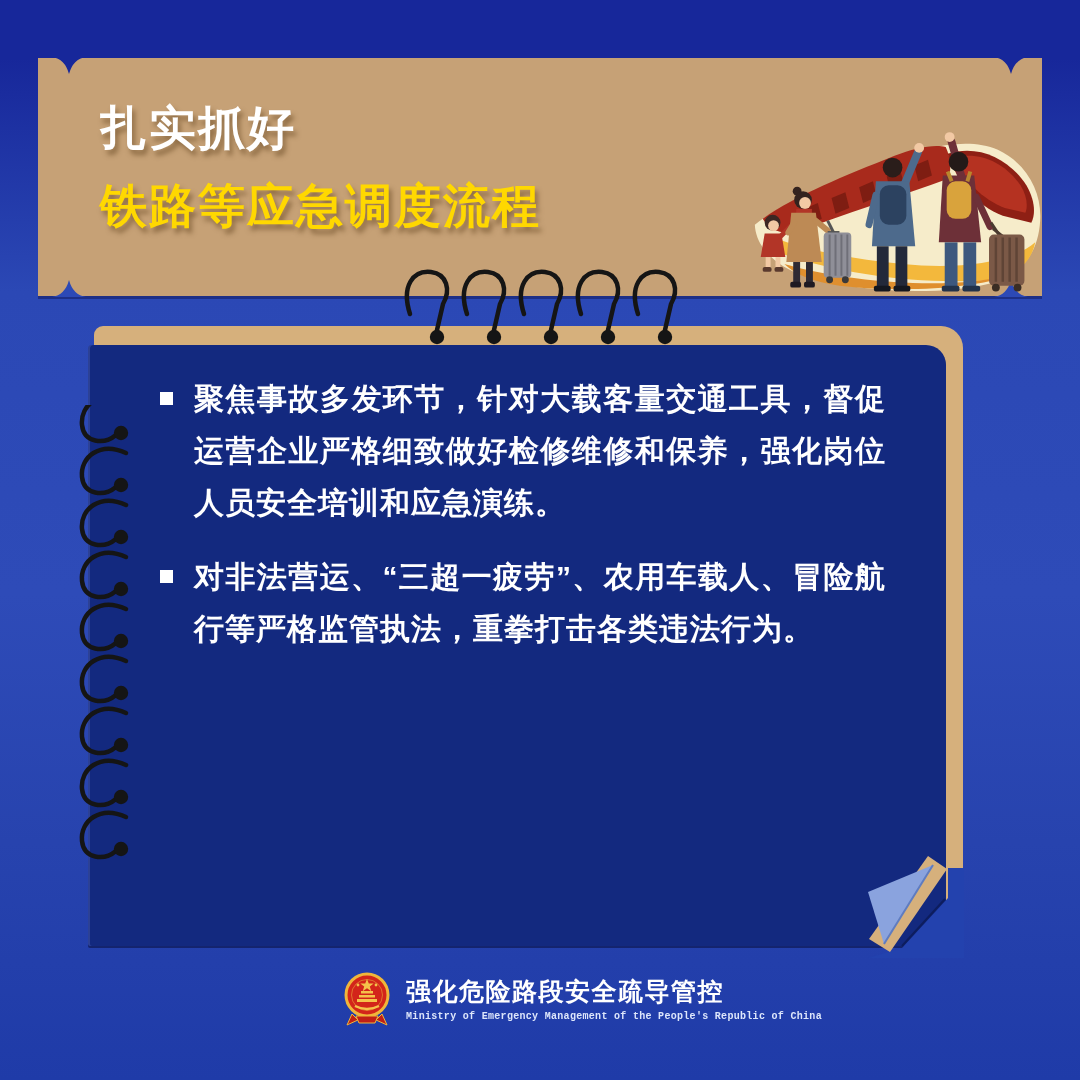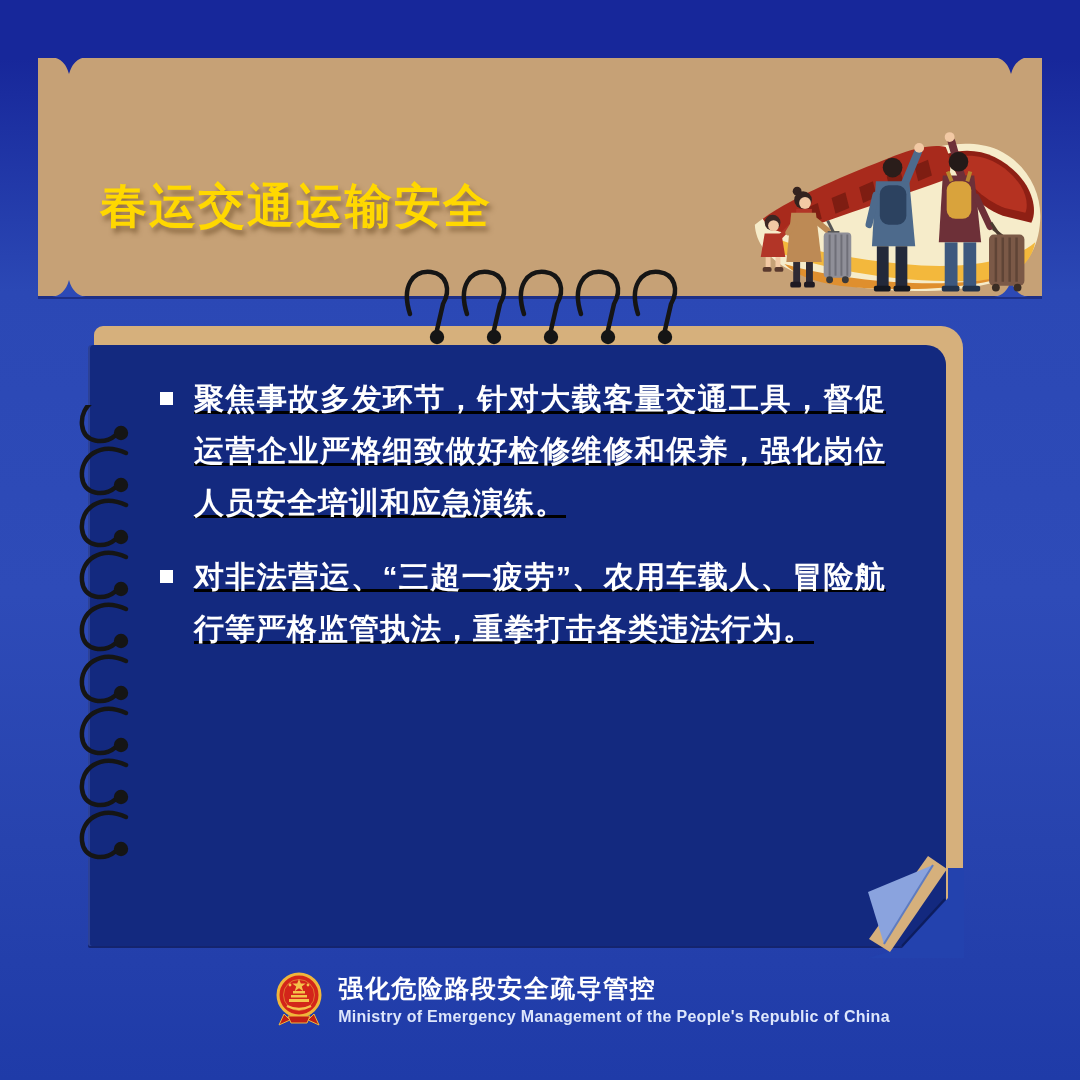--- a/index.html
+++ b/index.html
@@ -32,21 +32,20 @@
     background:#d6b07c;border-radius:9px 22px 6px 6px;
   }
   .card{
     position:absolute;left:88px;top:345px;width:858px;height:601px;
     background:#13297f;border-radius:4px 20px 2px 2px;
     box-shadow:inset 2px 0 0 rgba(160,180,255,.18), 0 2px 0 rgba(10,18,70,.6);
   }
   .card-content{
     box-sizing:border-box;width:100%;height:100%;
     padding:28px 60px 0 72px;
-    text-decoration:underline;
   }
   .bullet-item{display:flex;margin-bottom:22px;}
   .bullet-square{
     flex:0 0 13px;width:13px;height:13px;background:#ffffff;
     margin-top:19px;margin-right:21px;
   }
   .bullet-text{
     color:#ffffff;font-size:30px;font-weight:700;line-height:1.73;
     letter-spacing:1px;text-align:justify;text-justify:inter-ideograph;width:710px;
   }
@@ -55,22 +54,22 @@
   .curl{position:absolute;right:-18px;bottom:-12px;width:132px;height:118px;}
   
   .footer{
     position:absolute;left:0;top:970px;width:1080px;
     display:flex;justify-content:center;align-items:center;
     transform:translateX(42px);
   }
   .emblem{width:50px;height:58px;flex:0 0 auto;margin-right:14px;}
   .org-cn{color:#ffffff;font-size:25px;font-weight:bold;letter-spacing:1.5px;line-height:1.2;}
   .org-en{
-    color:#dde6fb;font-size:16px;letter-spacing:.3px;margin-top:5px;
-    font-family:Liberation Sans, sans-serif;font-weight:bold;text-align:right;
+    color:#dde6fb;font-size:10px;letter-spacing:.3px;margin-top:5px;
+    font-family:Liberation Mono, monospace;font-weight:bold;text-align:right;
   }
 </style>
 </head>
 <body>
 
 <svg width="0" height="0" style="position:absolute" aria-hidden="true">
   <defs>
     <g id="ring-top">
       <path d="M-24,34 C-33,6 -21,-10 -3,-8 C13,-6 17,10 9,24 L3,50" fill="none" stroke="#151515" stroke-width="4.5" stroke-linecap="round"></path>
       <circle cx="3" cy="57" r="7.2" fill="#151515"></circle>
@@ -89,21 +88,22 @@
   <svg class="notch tr" viewBox="0 0 34 17">
       <path d="M0,0 Q13,2 17,17 Q21,2 34,0 Z" fill="#17279a"></path>
     </svg>
   <svg class="notch bl" viewBox="0 0 34 17">
       <path d="M0,0 Q13,2 17,17 Q21,2 34,0 Z" fill="#2c49b6"></path>
     </svg>
   <svg class="notch br" viewBox="0 0 34 17">
       <path d="M0,0 Q13,2 17,17 Q21,2 34,0 Z" fill="#2c49b6"></path>
     </svg>
 
-  <div class="title2">春运交通运输安全</div>
+  <div class="title1">扎实抓好</div>
+  <div class="title2">铁路等应急调度流程</div>
 
   <div class="train-wrap">
     <svg viewBox="0 0 310 195" width="305" height="195">
 
       <path d="M10,120 C40,96 90,78 140,58 C180,42 225,30 257,44 C287,58 302,88 300,116 C298,150 280,172 248,180 C198,192 118,190 60,172 C30,162 11,142 10,120 Z" fill="#f6ecca"></path>
 
       <path d="M18,114 C52,90 102,70 152,50 C172,42 192,38 204,41 C209,52 210,63 207,73 C160,90 100,110 50,128 C34,130 23,123 18,114 Z" fill="#a82a1c"></path>
 
       <g fill="#7e1d12">
         <polygon points="60,104 74,98 78,114 64,120"></polygon>

